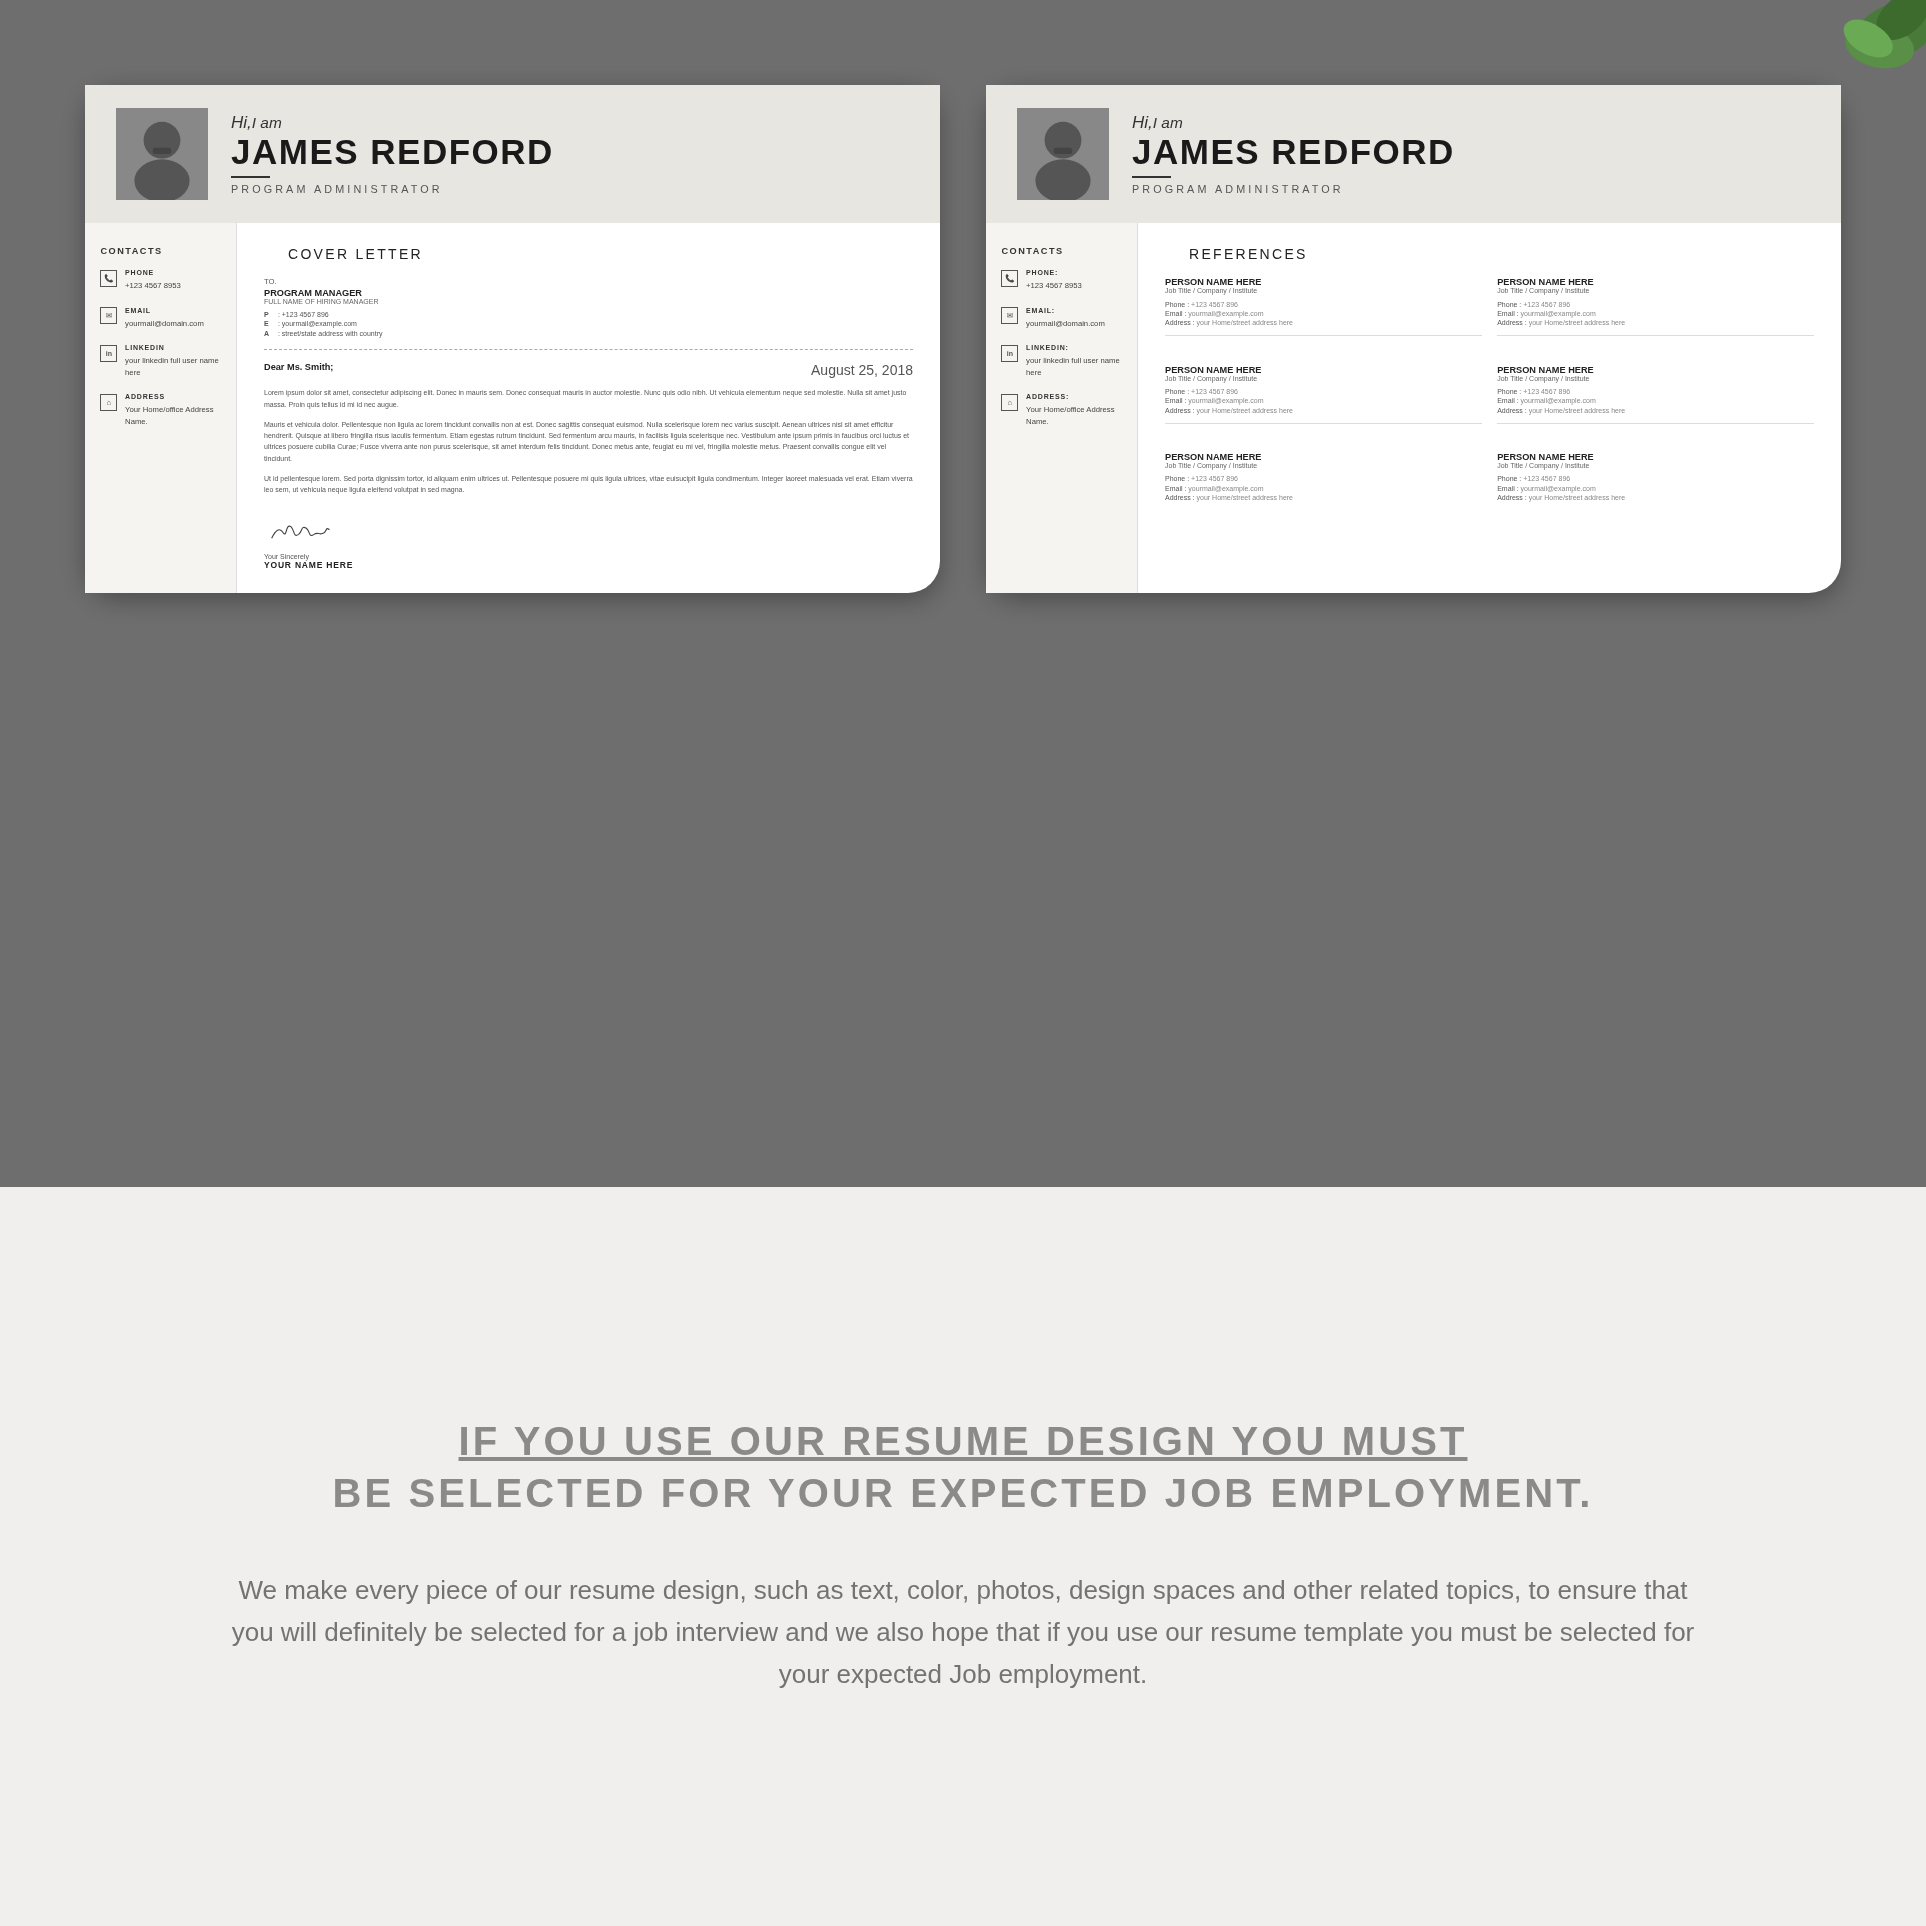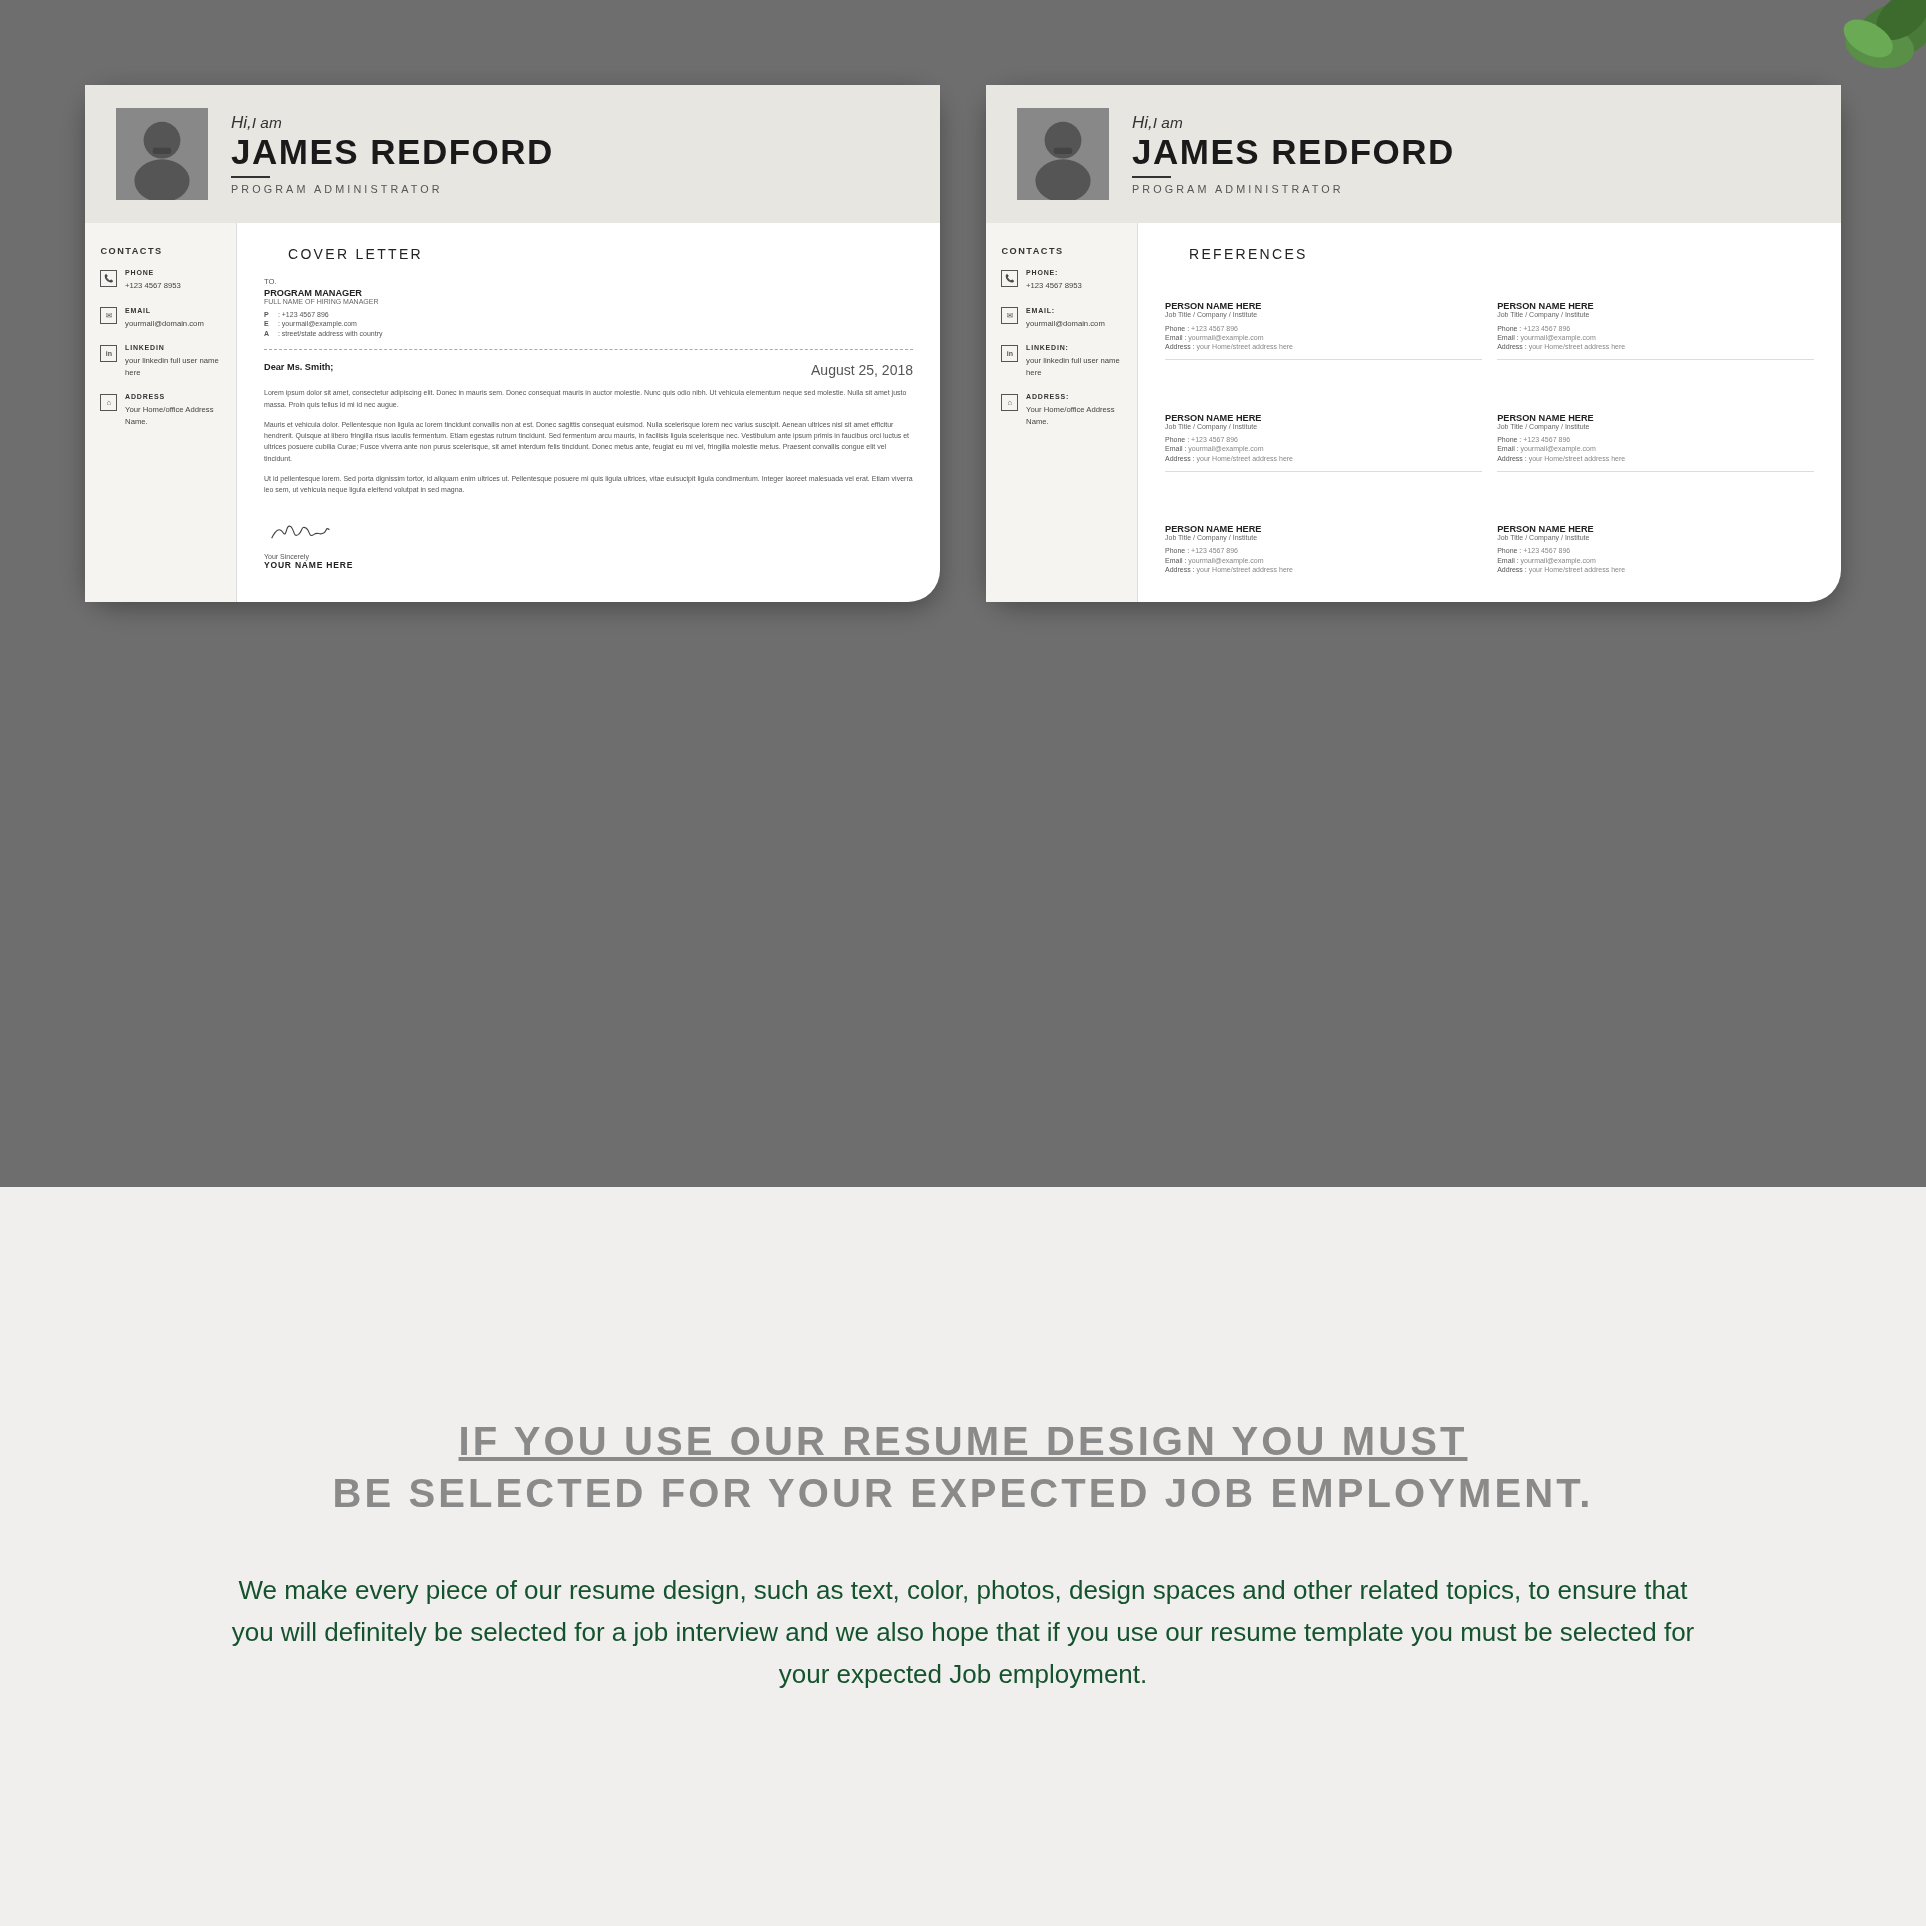--- a/index.html
+++ b/index.html
@@ -51,21 +51,21 @@
       font-weight: 800;
       letter-spacing: 3.1px;
       text-transform: uppercase;
       color: #8a8a8a;
       text-align: center;
       margin-bottom: 54px;
     }
 
     .bottom-text {
       font-size: 26px;
-      color: #14532d;
+      color: #737373;
       text-align: center;
       line-height: 1.6;
       max-width: 1464px;
     }
 
     
     .plant-decoration {
       position: absolute;
       top: 0;
       right: 0;
@@ -325,21 +325,20 @@
     }
 
     .reference-item {
       margin-bottom: 3.9px;
     }
 
     .ref-name {
       font-size: 9.2px;
       font-weight: 700;
       color: #222;
-      margin-top: 24px;
     }
 
     .ref-title {
       font-size: 7px;
       color: #666;
       margin-bottom: 6.2px;
     }
 
     .ref-detail {
       font-size: 7px;

